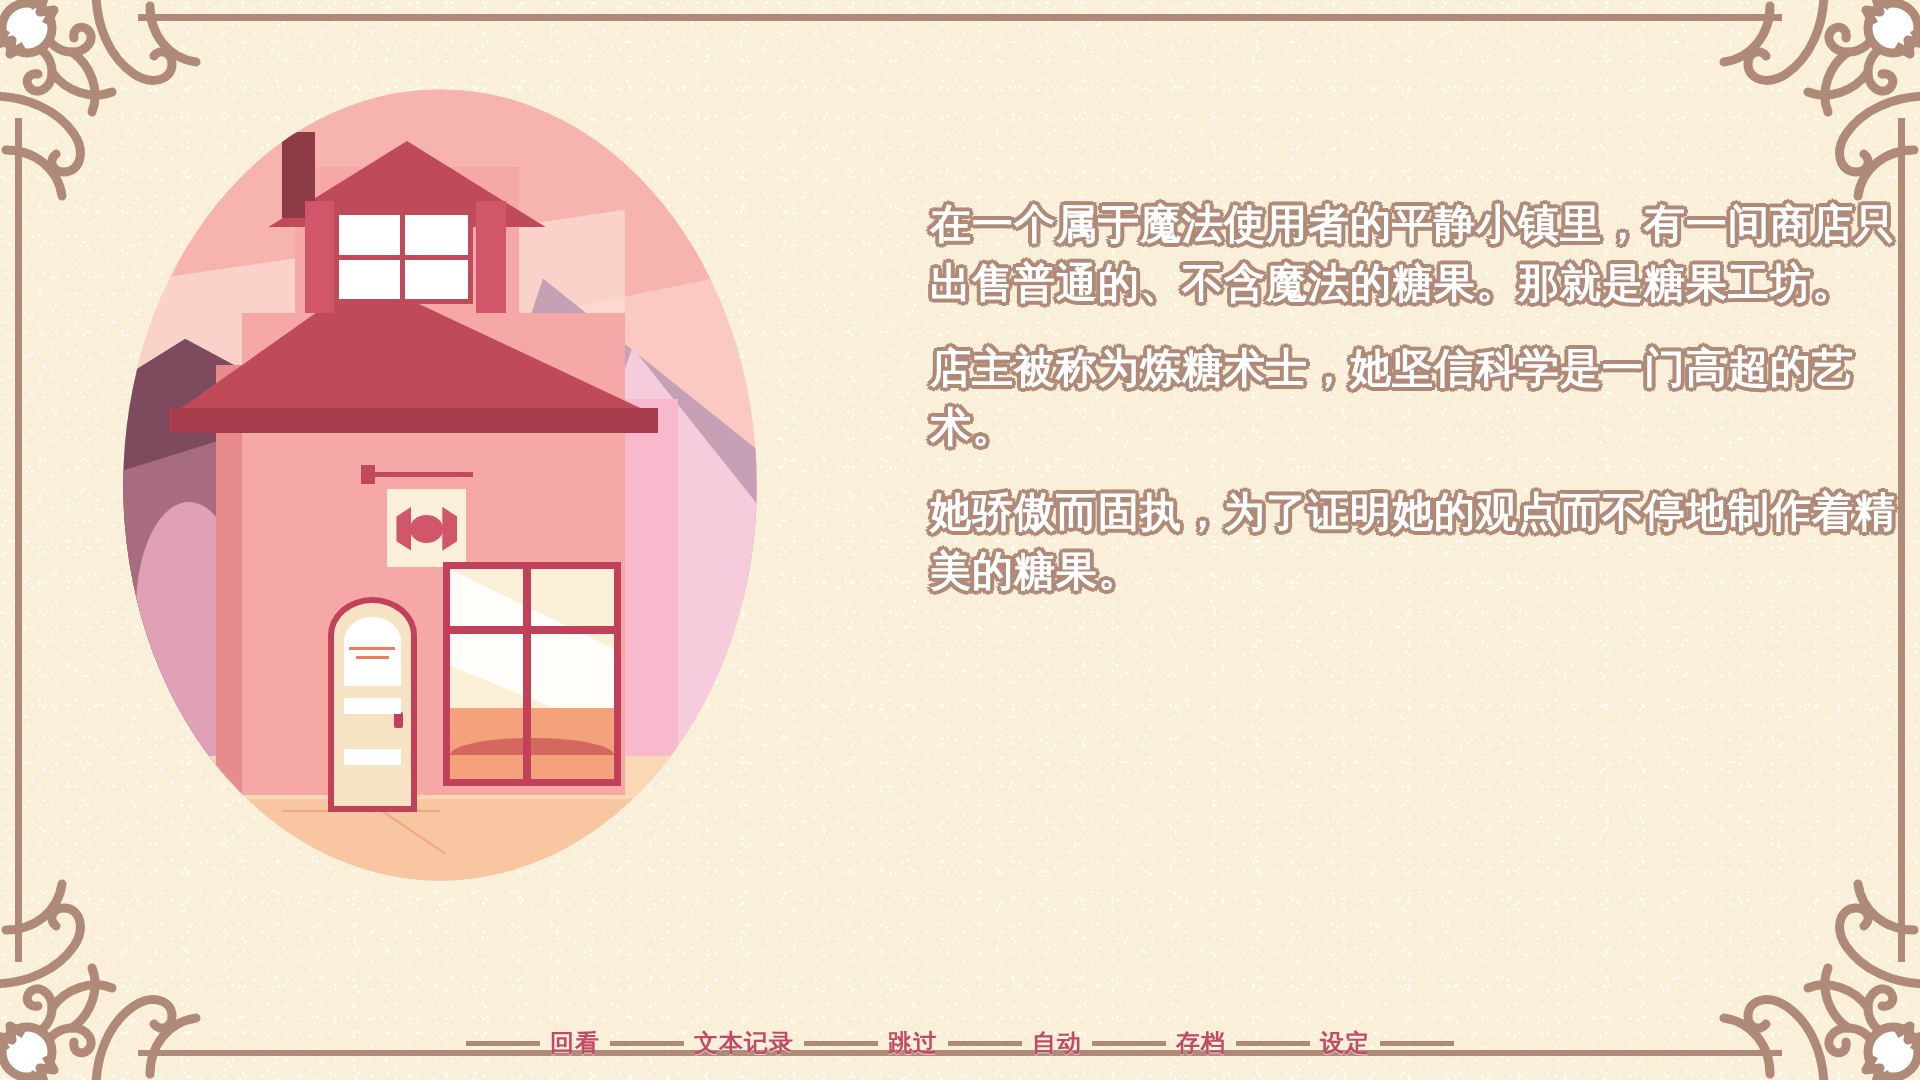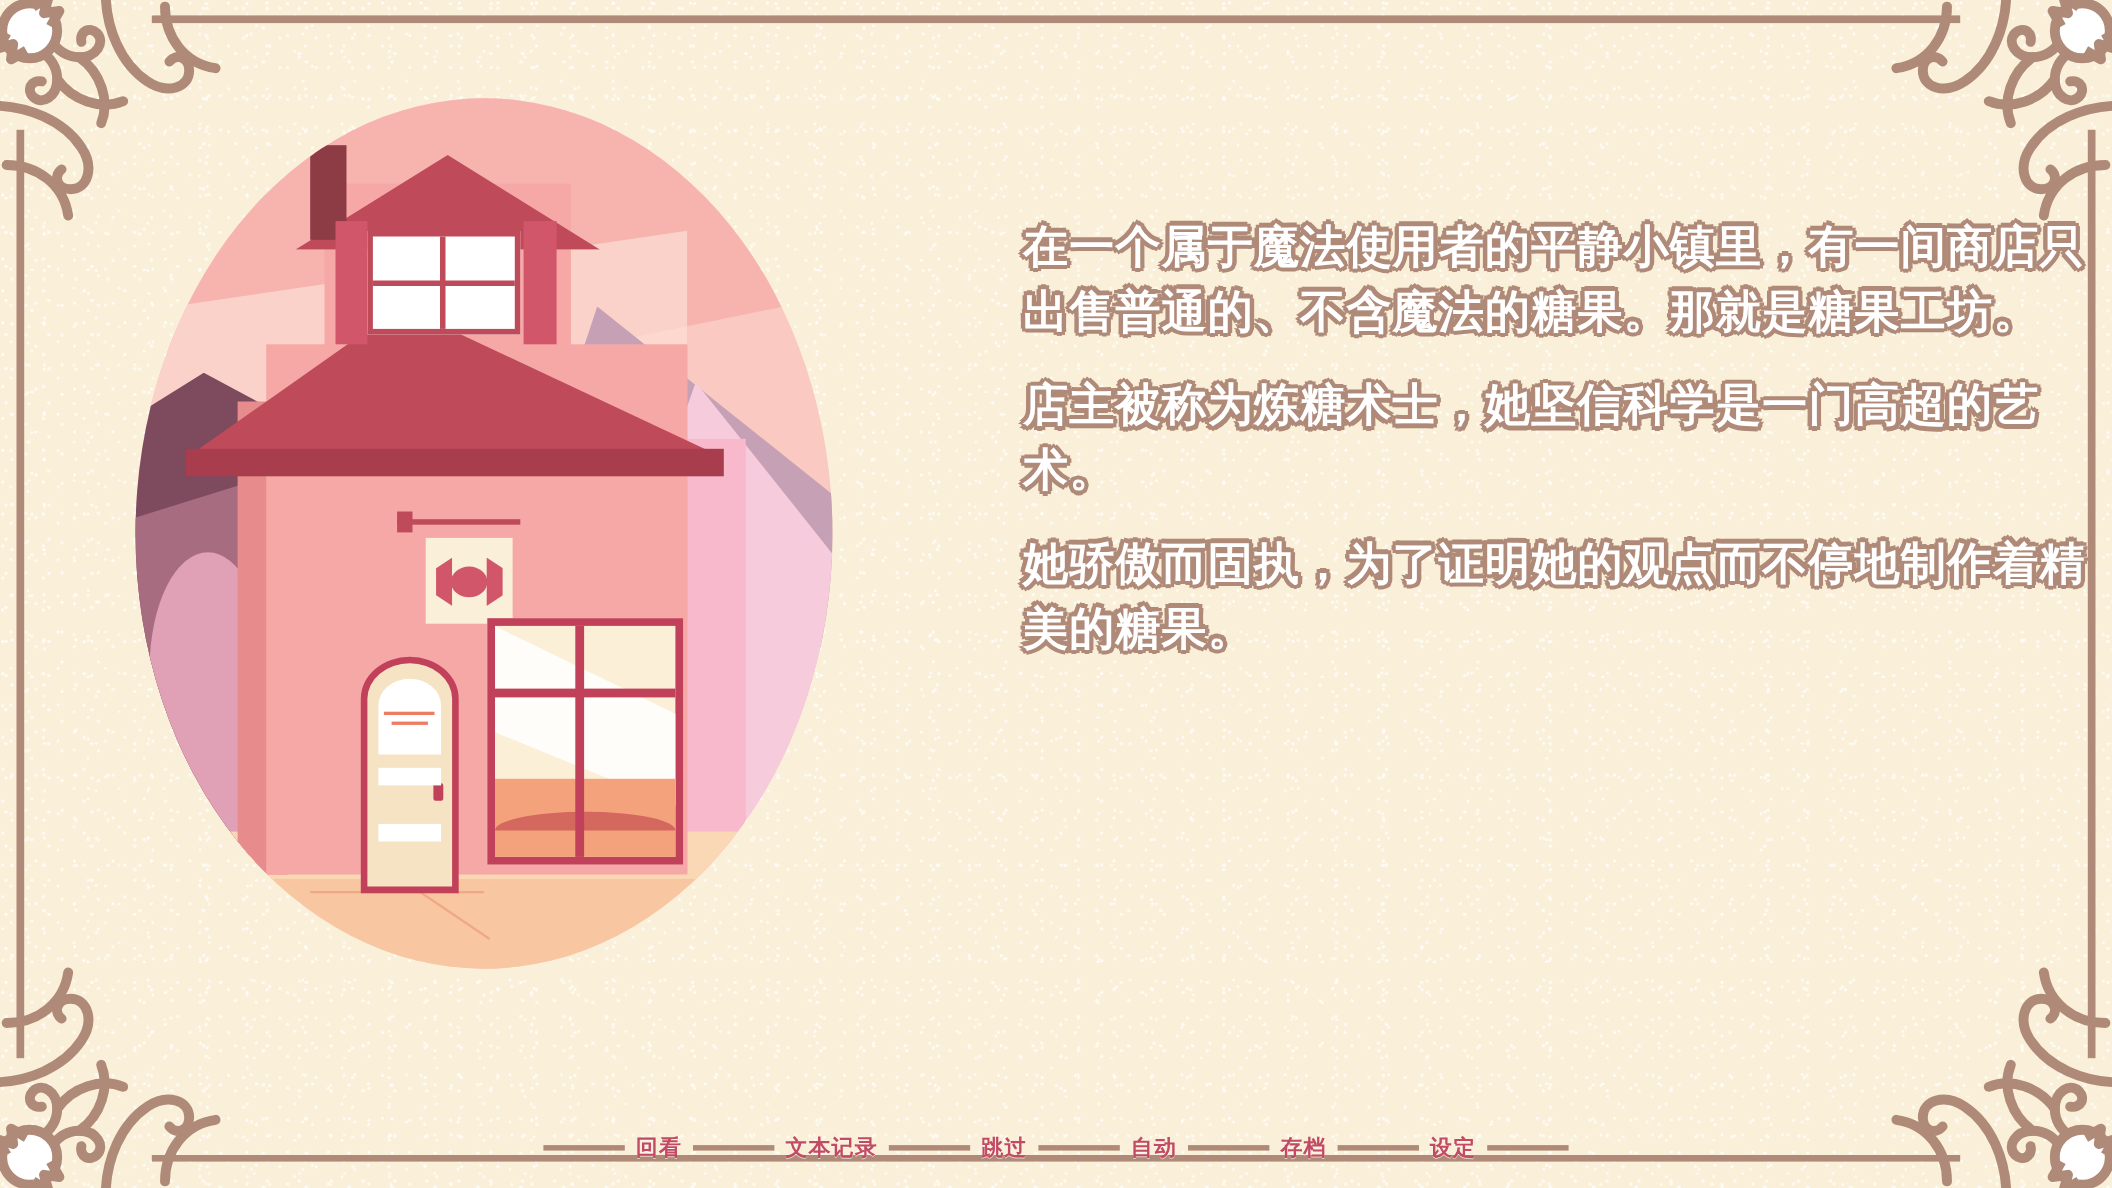--- a/index.html
+++ b/index.html
@@ -153,21 +153,21 @@
   }
   #dialogue p:last-child{ margin-bottom:0; }
 
   
   #menu{
     position:absolute; left:0; right:0; bottom:10px; height:54px; z-index:6;
     display:flex; align-items:center; justify-content:center; gap:0;
   }
   #menu .dash{ width:74px; height:5px; background:#b08a78; }
   #menu .item{
-    font-size:20px; font-weight:700; color:#c24a63; white-space:nowrap;
+    font-size:24px; font-weight:700; color:#c24a63; white-space:nowrap;
     padding:0 10px; letter-spacing:1px; cursor:pointer;
     text-shadow:0 1px 0 rgba(255,255,255,.6);
   }
 </style>
 </head>
 <body>
 
 <div id="grain"></div>
 
 <div id="illustration">

